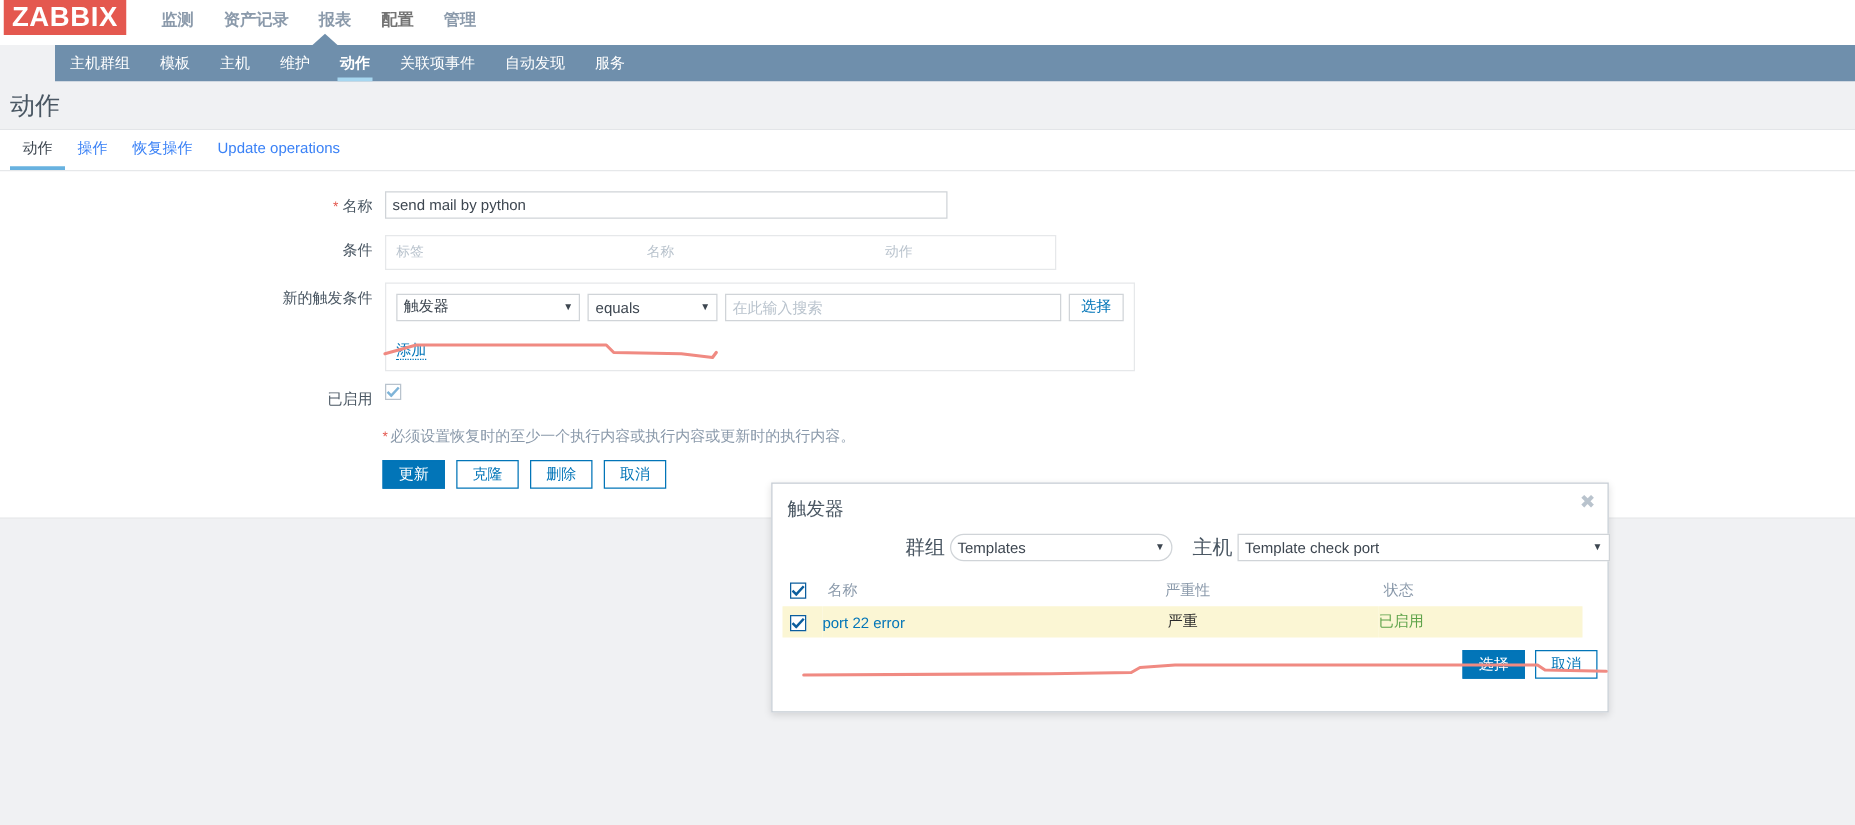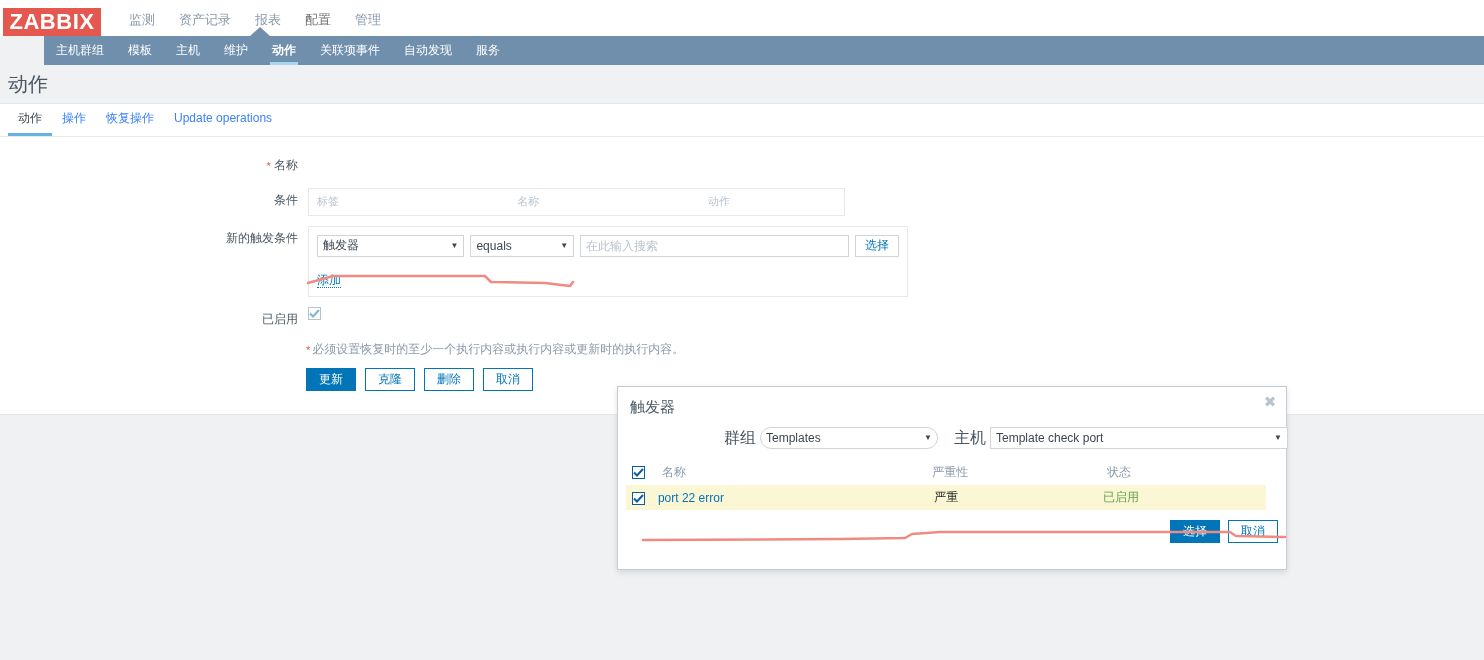--- a/index.html
+++ b/index.html
@@ -15,21 +15,21 @@
     color: #4a4a4a;
     overflow: hidden;
     position: relative;
   }
 
   
   .top-header {
     height: 36px;
     background: #ffffff;
     display: flex;
-    align-items: flex-end;
+    align-items: flex-start;
     position: relative;
   }
   .logo {
     width: 98px;
     height: 28px;
     background: #e4584f;
     color: #ffffff;
     font-size: 22px;
     font-weight: bold;
     letter-spacing: 0.5px;
@@ -37,20 +37,21 @@
     align-items: center;
     justify-content: center;
     margin-left: 3px;
     font-family: "Liberation Sans", sans-serif;
   }
   .main-menu {
     display: flex;
     align-items: center;
     margin-left: 16px;
     height: 32px;
+    font-weight: bold;
   }
   .main-menu-item {
     color: #8b9aab;
     font-size: 13px;
     padding: 0 12px;
     line-height: 36px;
     cursor: pointer;
     white-space: nowrap;
   }
   .main-menu-item.selected {
@@ -461,20 +462,21 @@
     <div class="tab">Update operations</div>
   </div>
 
   <div class="form-area">
 
     <div class="form-row">
       <div class="form-label">
         <span class="req-star">*</span>
         <span>名称</span>
       </div>
+      <input class="text-input" type="text" value="send mail by python" style="">
     </div>
 
     <div class="form-row">
       <div class="form-label">条件</div>
       <div class="cond-table">
         <div class="cond-th c1">标签</div>
         <div class="cond-th c2">名称</div>
         <div class="cond-th c3">动作</div>
       </div>
     </div>

